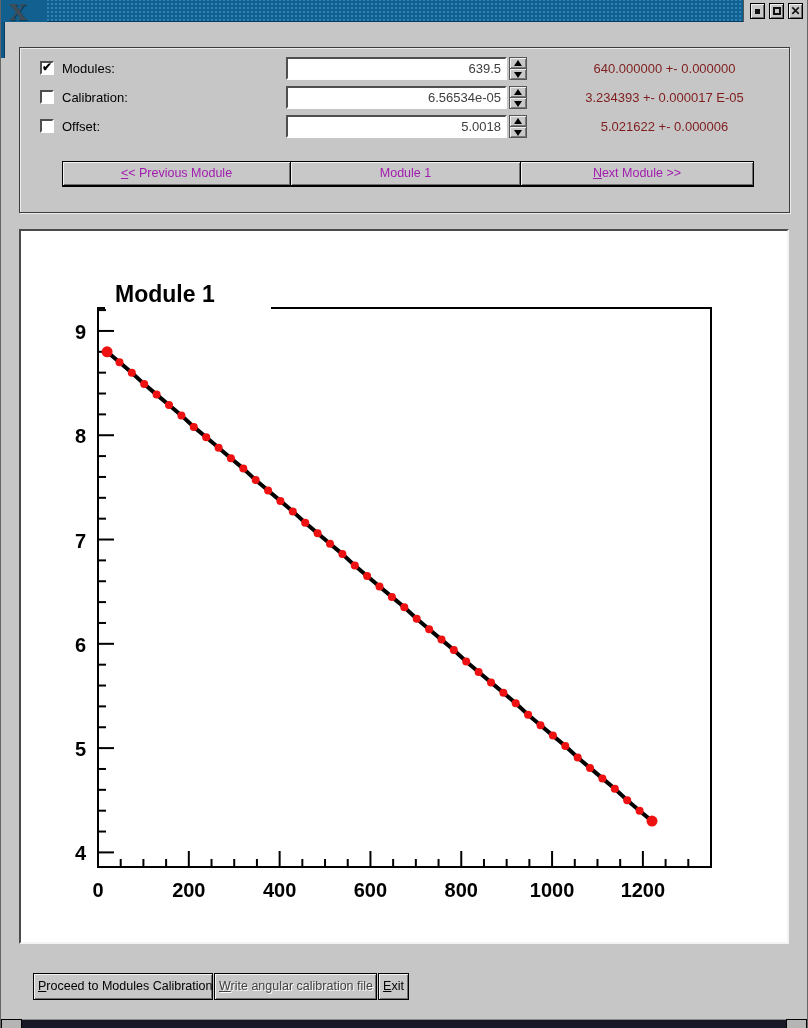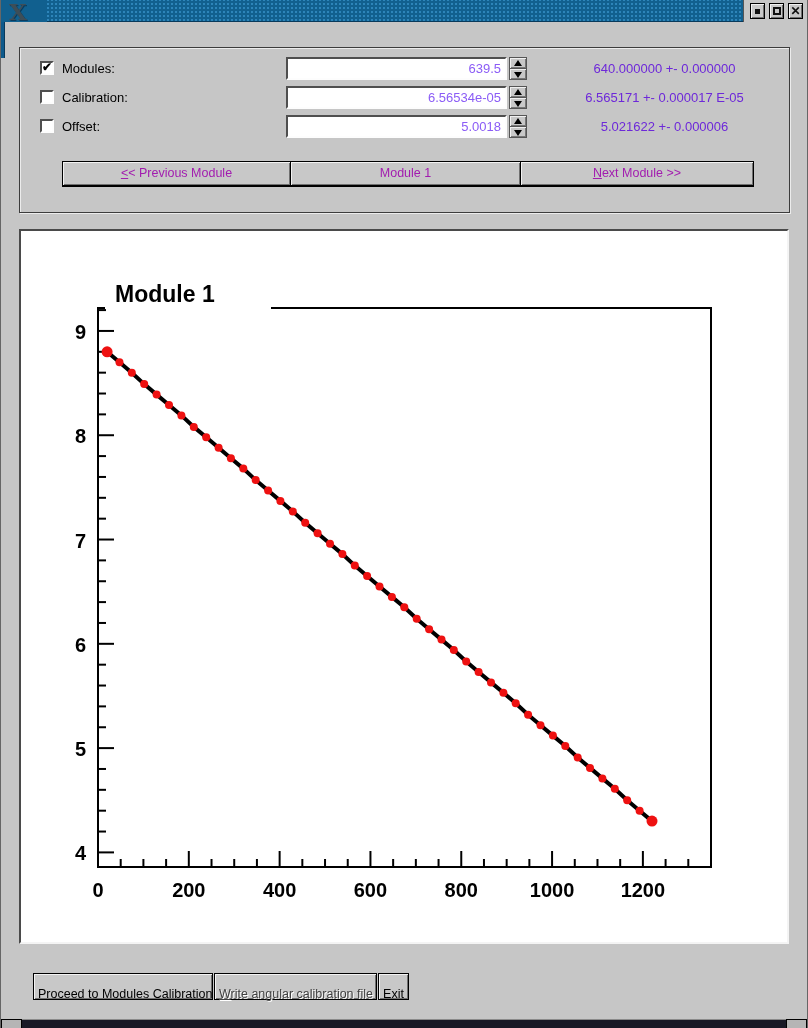--- a/index.html
+++ b/index.html
@@ -29,50 +29,50 @@
   
   .panel { position:absolute; left:18px; top:47px; width:771px; height:166px;
     border:1px solid #3c3c3c; box-shadow:1px 1px 0 #ececec, inset 1px 1px 0 #ececec; }
   .ctrl-row { position:absolute; left:0; width:100%; height:24px; }
   .checkbox { position:absolute; left:20px; top:2px; width:14px; height:14px; background:#fff;
     border-top:2px solid #4f4f4f; border-left:2px solid #4f4f4f; border-bottom:2px solid #fdfdfd; border-right:2px solid #fdfdfd; }
   .checkbox.checked::before { content:"✔"; position:absolute; left:0px; top:-3px; font-size:12px; font-weight:bold; color:#000; }
   .ctrl-label { position:absolute; left:42px; top:2px; font-size:13px; color:#000; }
   .entry { position:absolute; left:266px; top:-2px; width:221px; height:23px; background:#fff;
     border-top:2px solid #4f4f4f; border-left:2px solid #4f4f4f; border-bottom:2px solid #fdfdfd; border-right:2px solid #fdfdfd;
-    font-family:"Liberation Sans", sans-serif; font-size:13px; text-align:right; padding:0 4px; color:#8b5cf6; outline:none; }
+    font-family:"Liberation Sans", sans-serif; font-size:13px; text-align:right; padding:0 4px; color:#404040; outline:none; }
   .spinner { position:absolute; left:489px; top:-2px; width:18px; height:23px; display:flex; flex-direction:column; }
   .spin-btn { flex:1; background:#c8c8c8; border:1px solid #555; position:relative;
     box-shadow: inset 1px 1px 0 #f0f0f0, inset -1px -1px 0 #777; }
   .spin-btn + .spin-btn { border-top:none; }
   .tri-up { position:absolute; left:4px; top:2px; width:0; height:0;
     border-left:4px solid transparent; border-right:4px solid transparent; border-bottom:6px solid #000; }
   .tri-down { position:absolute; left:4px; top:3px; width:0; height:0;
     border-left:4px solid transparent; border-right:4px solid transparent; border-top:6px solid #000; }
-  .result-label { position:absolute; left:522px; top:2px; width:245px; font-size:13px; text-align:center; color:#6d28d9; }
+  .result-label { position:absolute; left:522px; top:2px; width:245px; font-size:13px; text-align:center; color:#7f1d1d; }
 
   .nav-row { position:absolute; left:42px; top:113px; height:26px; display:flex; }
   .nav-btn { height:26px; background:#c8c8c8; border:1px solid #000; border-bottom-width:2px;
     box-shadow: inset 1px 1px 0 #f2f2f2, inset -1px -1px 0 #707070;
     font-family:"Liberation Sans", sans-serif; font-size:12.5px; color:#a21caf; text-align:center; line-height:23px; cursor:default; }
   .nav-btn + .nav-btn { border-left-width:1px; margin-left:-1px; }
   .w-prev { width:229px; } .w-cur { width:231px; } .w-next { width:234px; }
 
   
   .canvas-frame { position:absolute; left:18px; top:229px; width:770px; height:715px; background:#fff;
     border-top:2px solid #4a4a4a; border-left:2px solid #4a4a4a; border-bottom:2px solid #f4f4f4; border-right:2px solid #f4f4f4; }
   #chart { display:block; }
   .tick { font-family:"Liberation Sans", sans-serif; font-weight:bold; font-size:20px; fill:#000; }
   .charttitle { font-family:"Liberation Sans", sans-serif; font-weight:bold; font-size:23px; fill:#000; }
 
   
   .footer-btn { position:absolute; top:973px; height:27px; background:#c8c8c8; border:1px solid #000;
     box-shadow: inset 1px 1px 0 #f2f2f2, inset -1px -1px 0 #707070;
     font-family:"Liberation Sans", sans-serif; font-size:12.5px; color:#000; line-height:25px; text-align:center;
-    padding:8px 4px; cursor:default; white-space:nowrap; }
+    padding:0 4px; cursor:default; white-space:nowrap; }
   .fb1 { left:32px;  width:180px; }
   .fb2 { left:213px; width:163px; }
   .fb3 { left:377px; width:31px; }
   .footer-btn.disabled { color:#404040; text-shadow:1px 1px 0 #ffffff; }
 
   
   .bottom-band { position:absolute; left:0; bottom:0; width:100%; height:9px; background:#191926; border-top:1px solid #8a8a8a; }
   .corner { position:absolute; bottom:0; width:21px; height:9px; background:#b5b5b5; border:1px solid #000; border-bottom:none; }
   .corner.cl { left:0; } .corner.cr { right:0; }
 </style>
@@ -121,21 +121,21 @@
       <span class="ctrl-label">Calibration:</span>
       <input class="entry" value="6.56534e-05" style="">
       <div class="spinner">
         <div class="spin-btn">
             <div class="tri-up"></div>
           </div>
         <div class="spin-btn">
             <div class="tri-down"></div>
           </div>
       </div>
-      <span class="result-label">6.565171 +- 0.000017 E-05</span>
+      <span class="result-label">3.234393 +- 0.000017 E-05</span>
     </div>
 
     <div class="ctrl-row" style="top:69px;">
       <div class="checkbox"></div>
       <span class="ctrl-label">Offset:</span>
       <input class="entry" value="5.0018" style="">
       <div class="spinner">
         <div class="spin-btn">
             <div class="tri-up"></div>
           </div>

